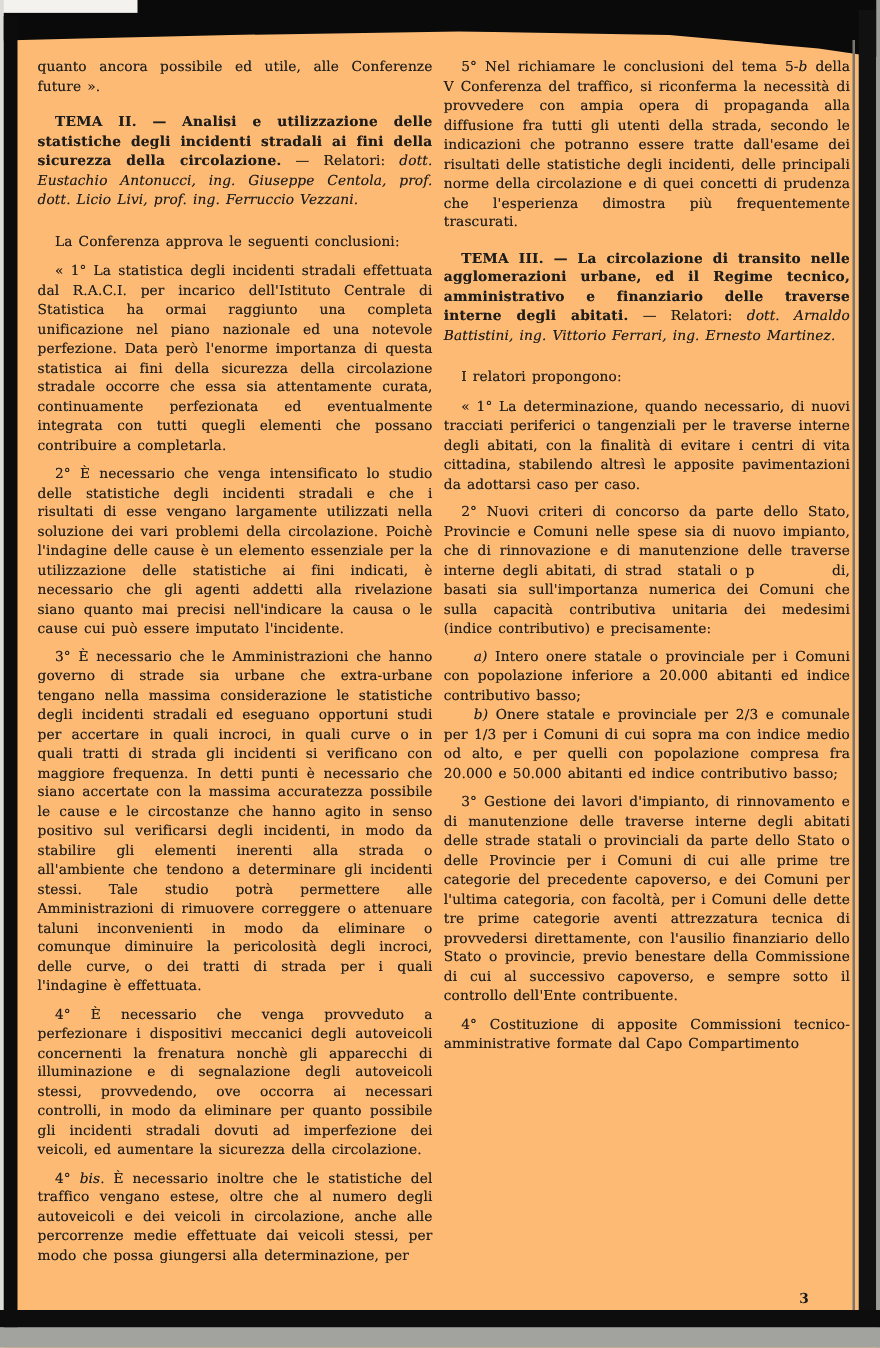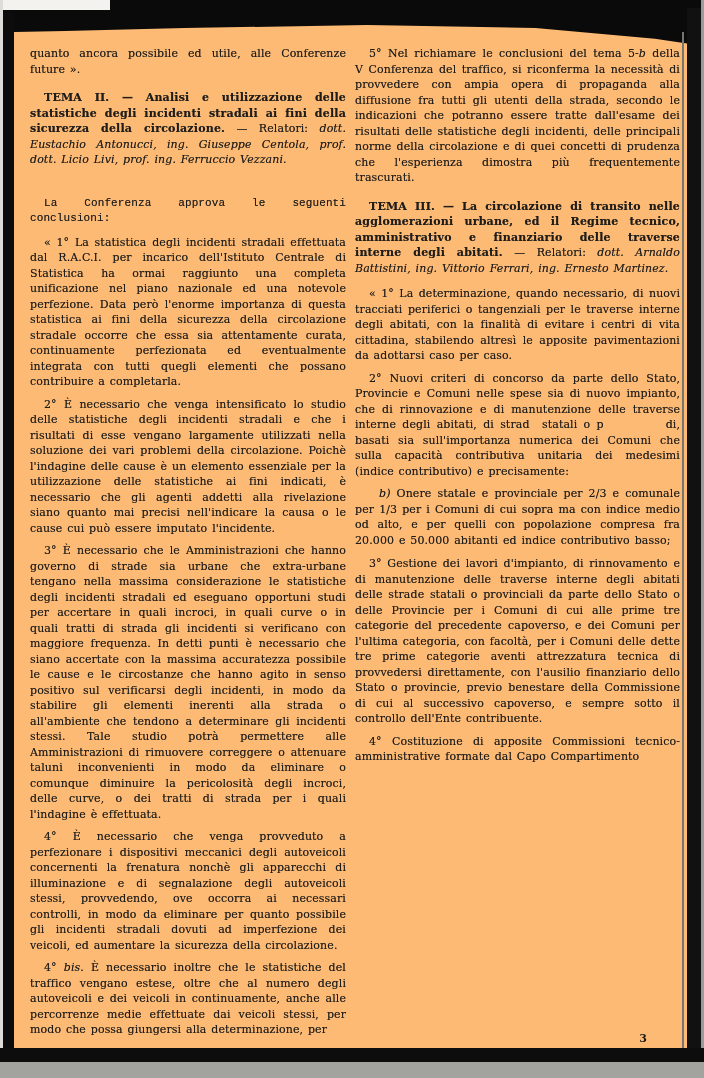--- a/index.html
+++ b/index.html
@@ -36,21 +36,21 @@
     position:absolute;top:36px;width:316px;
     font-size:11px;line-height:15.5px;color:#1e1d1b;
     text-align:justify;letter-spacing:.1px;word-spacing:1.2px;
     text-shadow:0 0 .4px rgba(20,20,20,.55);
   }
   .col-left{left:27px;}
   .col-right{left:352px;width:325px;}
   .col p{margin:0 0 7px 0;text-indent:14px;}
   .col p.cont{text-indent:0;}
   .col p.tema{margin:13px 0 10px;}
-  .col p.intro{margin:28px 0 8px;font-family:Liberation Mono, monospace;}
+  .col p.intro{margin:18px 0 8px;}
   .col p.item{text-indent:24px;margin:0;}
   .col p.after-items{margin-top:8px;}
   .b{font-weight:bold;}
   .i{font-style:italic;}
   .tema .b{letter-spacing:.2px;}
   .page-number{
     position:absolute;top:1022px;right:40px;
     font-size:11px;font-weight:bold;color:#1a1a18;
   }
 </style>
@@ -69,34 +69,36 @@
       <p class="intro"><span>La Conferenza approva le seguenti conclusioni:</span></p>
 
       <p><span>« 1° La statistica degli incidenti stradali effettuata dal R.A.C.I. per incarico dell'Istituto Centrale di Statistica ha ormai raggiunto una completa unificazione nel piano nazionale ed una notevole perfezione. Data però l'enorme importanza di questa statistica ai fini della sicurezza della circolazione stradale occorre che essa sia attentamente curata, continuamente perfezionata ed eventualmente integrata con tutti quegli elementi che possano contribuire a completarla.</span></p>
 
       <p><span>2° È necessario che venga intensificato lo studio delle statistiche degli incidenti stradali e che i risultati di esse vengano largamente utilizzati nella soluzione dei vari problemi della circolazione. Poichè l'indagine delle cause è un elemento essenziale per la utilizzazione delle statistiche ai fini indicati, è necessario che gli agenti addetti alla rivelazione siano quanto mai precisi nell'indicare la causa o le cause cui può essere imputato l'incidente.</span></p>
 
       <p><span>3° È necessario che le Amministrazioni che hanno governo di strade sia urbane che extra-urbane tengano nella massima considerazione le statistiche degli incidenti stradali ed eseguano opportuni studi per accertare in quali incroci, in quali curve o in quali tratti di strada gli incidenti si verificano con maggiore frequenza. In detti punti è necessario che siano accertate con la massima accuratezza possibile le cause e le circostanze che hanno agito in senso positivo sul verificarsi degli incidenti, in modo da stabilire gli elementi inerenti alla strada o all'ambiente che tendono a determinare gli incidenti stessi. Tale studio potrà permettere alle Amministrazioni di rimuovere correggere o attenuare taluni inconvenienti in modo da eliminare o comunque diminuire la pericolosità degli incroci, delle curve, o dei tratti di strada per i quali l'indagine è effettuata.</span></p>
 
       <p><span>4° È necessario che venga provveduto a perfezionare i dispositivi meccanici degli autoveicoli concernenti la frenatura nonchè gli apparecchi di illuminazione e di segnalazione degli autoveicoli stessi, provvedendo, ove occorra ai necessari controlli, in modo da eliminare per quanto possibile gli incidenti stradali dovuti ad imperfezione dei veicoli, ed aumentare la sicurezza della circolazione.</span></p>
 
-      <p><span>4° </span><span class="i">bis</span><span>. È necessario inoltre che le statistiche del traffico vengano estese, oltre che al numero degli autoveicoli e dei veicoli in continuamente, anche alle percorrenze medie effettuate dai veicoli stessi, per modo che possa giungersi alla determinazione, per</span></p>
+      <p><span>4° </span><span class="i">bis</span><span>. È necessario inoltre che le statistiche del traffico vengano estese, oltre che al numero degli autoveicoli e dei veicoli in circolazione, anche alle percorrenze medie effettuate dai veicoli stessi, per modo che possa giungersi alla determinazione, per</span></p>
     </div>
 
     <div class="col col-right">
 
       <p><span>5° Nel richiamare le conclusioni del tema 5-</span><span class="i">b</span><span> della V Conferenza del traffico, si riconferma la necessità di provvedere con ampia opera di propaganda alla diffusione fra tutti gli utenti della strada, secondo le indicazioni che potranno essere tratte dall'esame dei risultati delle statistiche degli incidenti, delle principali norme della circolazione e di quei concetti di prudenza che l'esperienza dimostra più frequentemente trascurati.</span></p>
 
       <p class="tema"><span class="b">TEMA III. — La circolazione di transito nelle agglomerazioni urbane, ed il Regime tecnico, amministrativo e finanziario delle traverse interne degli abitati.</span><span> — Relatori: </span><span class="i">dott. Arnaldo Battistini, ing. Vittorio Ferrari, ing. Ernesto Martinez.</span></p>
 
+      <p class="intro"><span>I relatori propongono:</span></p>
 
       <p><span>« 1° La determinazione, quando necessario, di nuovi tracciati periferici o tangenziali per le traverse interne degli abitati, con la finalità di evitare i centri di vita cittadina, stabilendo altresì le apposite pavimentazioni da adottarsi caso per caso.</span></p>
 
       <p><span>2° Nuovi criteri di concorso da parte dello Stato, Provincie e Comuni nelle spese sia di nuovo impianto, che di rinnovazione e di manutenzione delle traverse interne degli abitati, di strad&nbsp; statali o p&nbsp;&nbsp;&nbsp;&nbsp;&nbsp;&nbsp;&nbsp;&nbsp;&nbsp;&nbsp;di, basati sia sull'importanza numerica dei Comuni che sulla capacità contributiva unitaria dei medesimi (indice contributivo) e precisamente:</span></p>
 
+      <p class="item"><span class="i">a)</span><span> Intero onere statale o provinciale per i Comuni con popolazione inferiore a 20.000 abitanti ed indice contributivo basso;</span></p>
       <p class="item"><span class="i">b)</span><span> Onere statale e provinciale per 2/3 e comunale per 1/3 per i Comuni di cui sopra ma con indice medio od alto, e per quelli con popolazione compresa fra 20.000 e 50.000 abitanti ed indice contributivo basso;</span></p>
 
       <p class="after-items"><span>3° Gestione dei lavori d'impianto, di rinnovamento e di manutenzione delle traverse interne degli abitati delle strade statali o provinciali da parte dello Stato o delle Provincie per i Comuni di cui alle prime tre categorie del precedente capoverso, e dei Comuni per l'ultima categoria, con facoltà, per i Comuni delle dette tre prime categorie aventi attrezzatura tecnica di provvedersi direttamente, con l'ausilio finanziario dello Stato o provincie, previo benestare della Commissione di cui al successivo capoverso, e sempre sotto il controllo dell'Ente contribuente.</span></p>
 
       <p><span>4° Costituzione di apposite Commissioni tecnico-amministrative formate dal Capo Compartimento</span></p>
     </div>
 
     <div class="page-number">3</div>
   </div>
 

